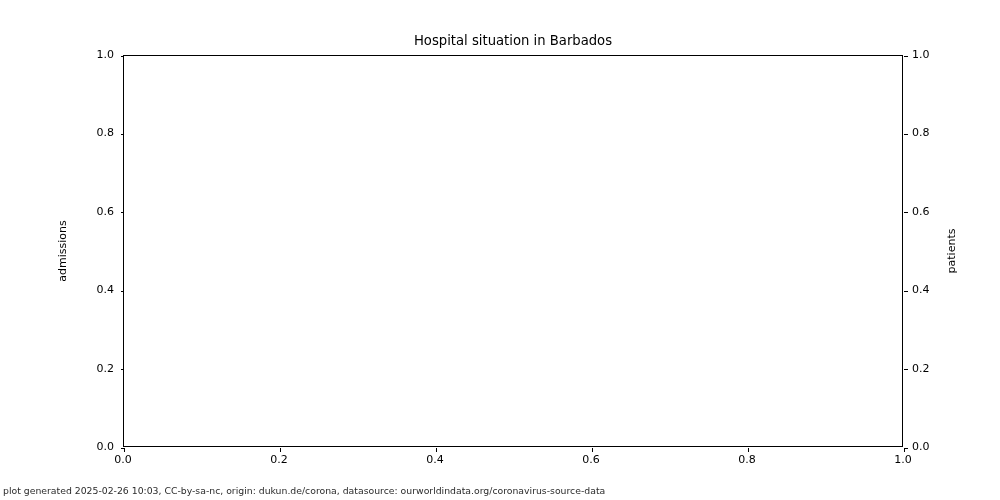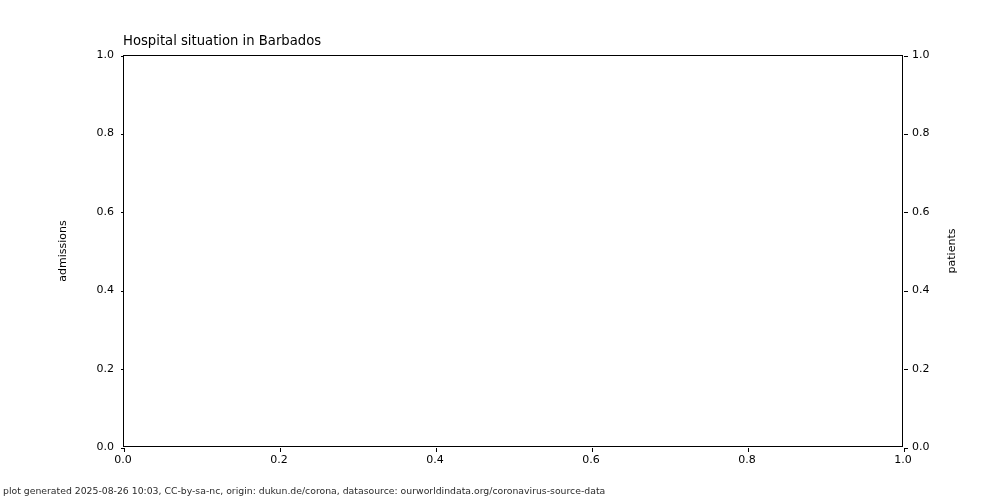--- a/index.html
+++ b/index.html
@@ -23,20 +23,21 @@
     width: 1000px; height: 500px;
     background: #ffffff;
   }
 
   
   #chart-title {
     position: absolute;
     left: 123px;
     top: 33px;
     width: 780px;
+    text-align: center;
     font-size: 13.2px;
     line-height: 16px;
     color: #000000;
     white-space: nowrap;
   }
 
   
   #plot-area {
     position: absolute;
     left: 123px;
@@ -174,21 +175,21 @@
       <div class="tick tick-y-right" style="top: 156.3px;"></div>
       <div class="tick tick-y-right" style="top: 77.9px;"></div>
       <div class="tick tick-y-right" style="top: -0.5px;"></div>
     </div>
 
   <div id="axis-label-left">admissions</div>
 
   <div id="axis-label-right">patients</div>
 
 
-  <div id="footer-credit">plot generated 2025-08-26 10:03, CC-by-sa-nc, origin: dukun.de/corona, datasource: ourworldindata.org/coronavirus-source-data</div>
+  <div id="footer-credit">plot generated 2025-02-26 10:03, CC-by-sa-nc, origin: dukun.de/corona, datasource: ourworldindata.org/coronavirus-source-data</div>
 
 <div class="xlabel-wrap" style="left: 93px; top: 453px;">0.0</div>
     <div class="xlabel-wrap" style="left: 249px; top: 453px;">0.2</div>
     <div class="xlabel-wrap" style="left: 405px; top: 453px;">0.4</div>
     <div class="xlabel-wrap" style="left: 561px; top: 453px;">0.6</div>
     <div class="xlabel-wrap" style="left: 717px; top: 453px;">0.8</div>
     <div class="xlabel-wrap" style="left: 873px; top: 453px;">1.0</div>
     <div class="ylabel-left-wrap" style="top: 440px;">0.0</div>
     <div class="ylabel-left-wrap" style="top: 361.6px;">0.2</div>
     <div class="ylabel-left-wrap" style="top: 283.2px;">0.4</div>

